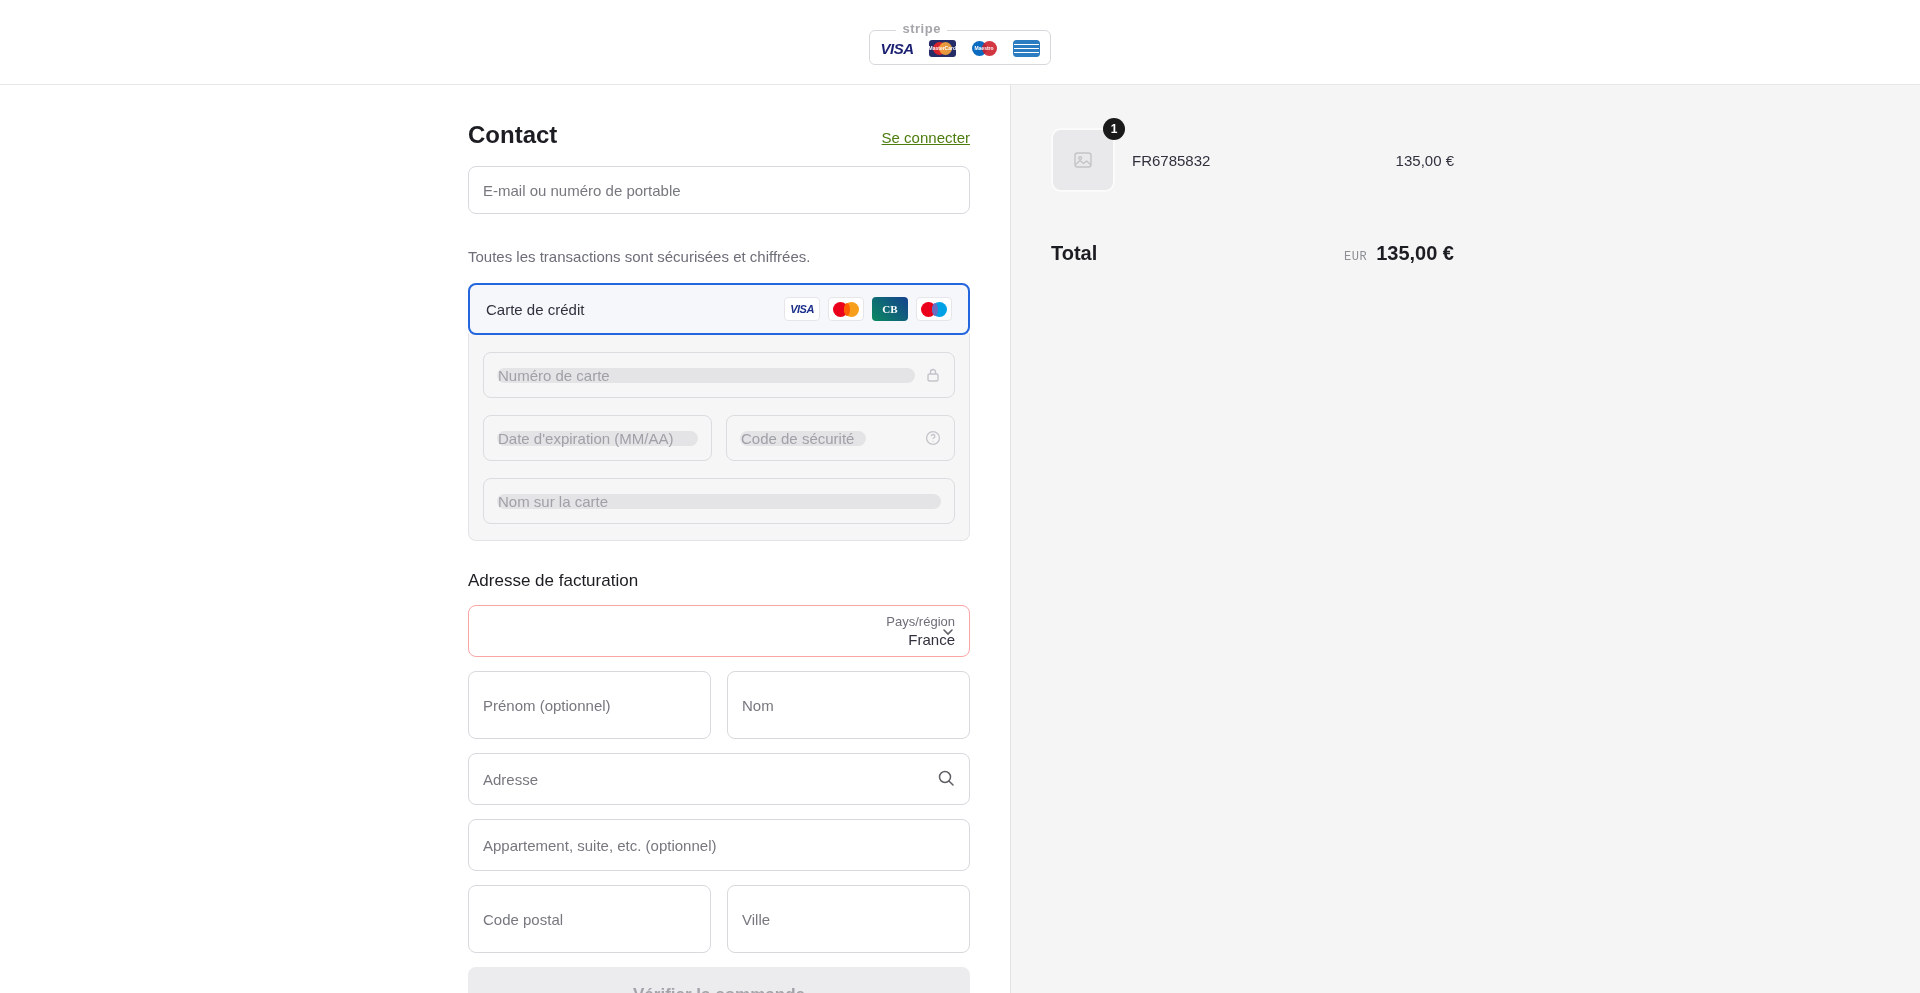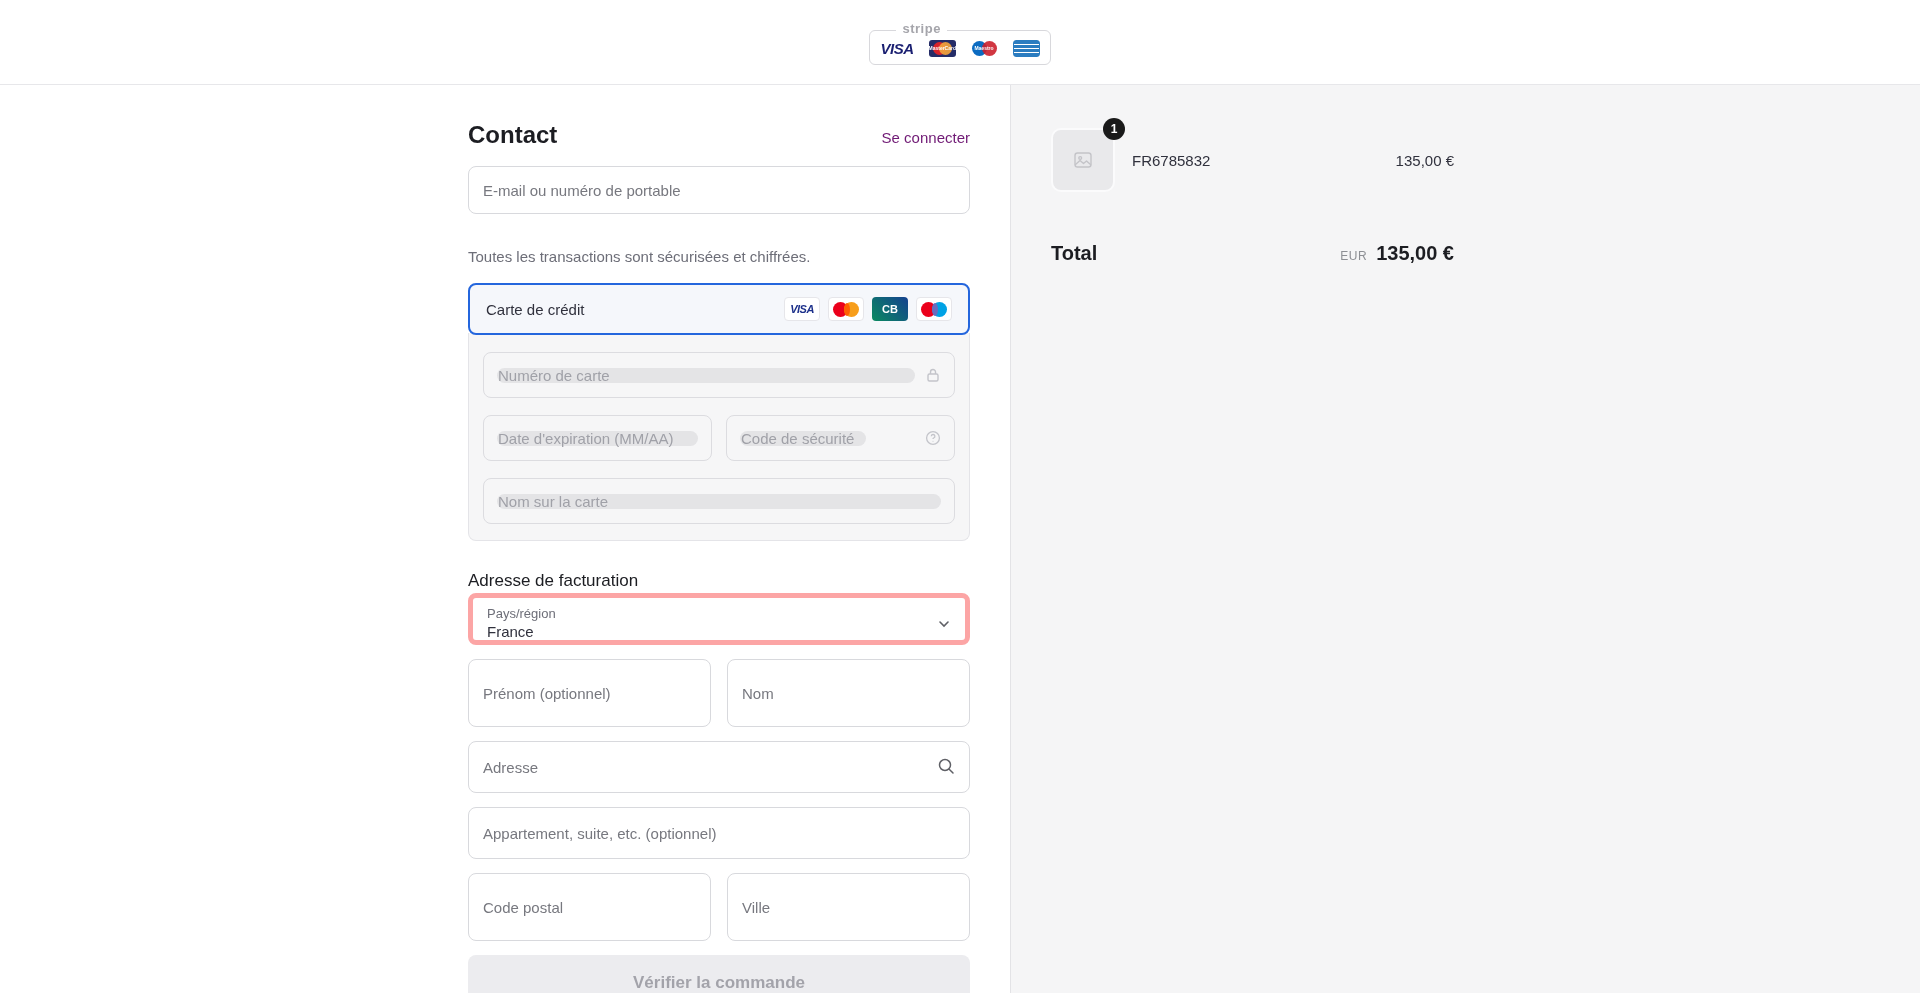--- a/index.html
+++ b/index.html
@@ -44,21 +44,21 @@
   .left-panel { width:1010px; flex:none; display:flex; justify-content:flex-end; background:#fff; }
   .form-col { width:502px; margin-right:40px; padding-top:36px; }
   .right-panel {
     flex:1; background:#f5f5f6; border-left:1px solid #e3e3e6;
     padding:43px 0 0 40px;
   }
 
   
   .contact-row { display:flex; align-items:baseline; justify-content:space-between; }
   h1.sec { font-size:24px; font-weight:bold; color:#1c1d22;text-align:right; }
-  .link { font-size:15px; color:#701a75; cursor:pointer; }
+  .link { font-size:15px; color:#4d7c0f; text-decoration:underline; cursor:pointer; }
 
   .tf {
     width:100%; height:48px; border:1px solid #d8d9dd; border-radius:8px;
     background:#fff; padding:0 14px; font-size:15px; color:#30313d;
     font-family:"Liberation Sans", sans-serif; outline:none;
   }
   .tf::placeholder { color:#77787f; opacity:1; }
   .email { margin-top:17px; }
 
   .pay-sec { margin-top:34px; }
@@ -74,21 +74,21 @@
   .chip {
     width:36px; height:24px; border-radius:4px; background:#fff;
     border:1px solid #e6e6ea; display:flex; align-items:center; justify-content:center;
     position:relative; overflow:hidden; flex:none;
   }
   .chip .visa-txt { font-style:italic; font-weight:bold; font-size:11px; color:#1b2f8a; letter-spacing:-0.5px; }
   .chip .circ { width:15px; height:15px; border-radius:50%; position:absolute; top:4px; }
   .chip-mc .r { background:#eb001b; left:4px; }
   .chip-mc .o { background:#f79e1b; right:4px; }
   .chip-mc .lens { position:absolute; left:15px; top:5px; width:6px; height:13px; border-radius:50%; background:#ff5f00; }
-  .chip-cb { background:linear-gradient(225deg,#15418f 0%,#0a8a60 100%); border:none; }
+  .chip-cb { background:linear-gradient(225deg,#15418f 0%,#0a8a60 100%); border:none;font-family:Liberation Serif, serif; }
   .chip-cb .cb-txt { color:#fff; font-weight:bold; font-size:11px; letter-spacing:0; }
   .chip-maestro .r { background:#eb001b; left:4px; }
   .chip-maestro .b { background:#00a2e5; right:4px; }
   .chip-maestro .lens { position:absolute; left:15px; top:5px; width:6px; height:13px; border-radius:50%; background:#6c6bbd; }
 
   .card-body {
     margin-top:-2px; background:#f6f6f7; border:1px solid #e4e4e8; border-top:none;
     border-radius:0 0 8px 8px; padding:19px 14px 16px 14px; position:relative; z-index:1;
   }
   .dfield {
@@ -102,22 +102,22 @@
   .skel { position:absolute; left:0; top:0; height:15px; border-radius:8px; background:#e4e4e6; }
   .skel-full { right:0; }
   .skel-text {
     position:relative; font-size:15px; color:#a0a1a8; white-space:nowrap;
     padding-left:1px; line-height:15px;
   }
   .dicon { margin-left:10px; flex:none; display:flex; color:#c3c4ca; }
 
   .bill-title { margin-top:30px; font-size:17px; font-weight:normal; color:#1c1d22; }
   .country {
-    margin-top:2px; border:5px solid #fca5a5; border-radius:8px; background:#fff;
-    height:52px; padding:8px 14px 0 14px; position:relative; cursor:pointer;
+    margin-top:14px; border:1px solid #fca5a5; border-radius:8px; background:#fff;
+    height:52px; padding:8px 14px 0 14px; position:relative; cursor:pointer;text-align:right;
   }
   .country .lab { font-size:13px; color:#6d6e78; }
   .country .val { font-size:15px; color:#30313d; margin-top:2px; }
   .country .chev { position:absolute; right:14px; top:19px; color:#5f6066; }
 
   .two-col { display:flex; gap:16px; margin-top:14px; }
   .two-col .tf { flex:1; height:68px; }
   .addr-wrap { position:relative; margin-top:14px; }
   .addr-wrap .tf { height:52px; padding-right:44px; }
   .addr-wrap .search { position:absolute; right:14px; top:15px; color:#5f6066; }
@@ -142,21 +142,21 @@
   .qty-badge {
     position:absolute; top:-10px; right:-10px; width:22px; height:22px; border-radius:50%;
     background:#1a1a1a; color:#fff; font-size:12px; font-weight:bold;
     display:flex; align-items:center; justify-content:center;
   }
   .item-name { margin-left:17px; font-size:15px; color:#30313d; }
   .item-price { margin-left:auto; font-size:15px; color:#30313d; }
   .total-row { margin-top:50px; display:flex; align-items:baseline; }
   .total-label { font-size:20px; font-weight:bold; color:#1c1d22; }
   .total-right { margin-left:auto; display:flex; align-items:baseline; gap:9px; }
-  .currency { font-size:12px; color:#8d8f94; letter-spacing:.5px; }
+  .currency { font-size:12px; color:#8d8f94; letter-spacing:.5px;font-family:Liberation Mono, monospace; }
   .total-value { font-size:20px; font-weight:bold; color:#1c1d22; }
 </style>
 </head>
 <body>
 
 <div class="page">
 
   <div class="header">
     <div class="stripe-badge">
       <span class="legend">stripe</span>

